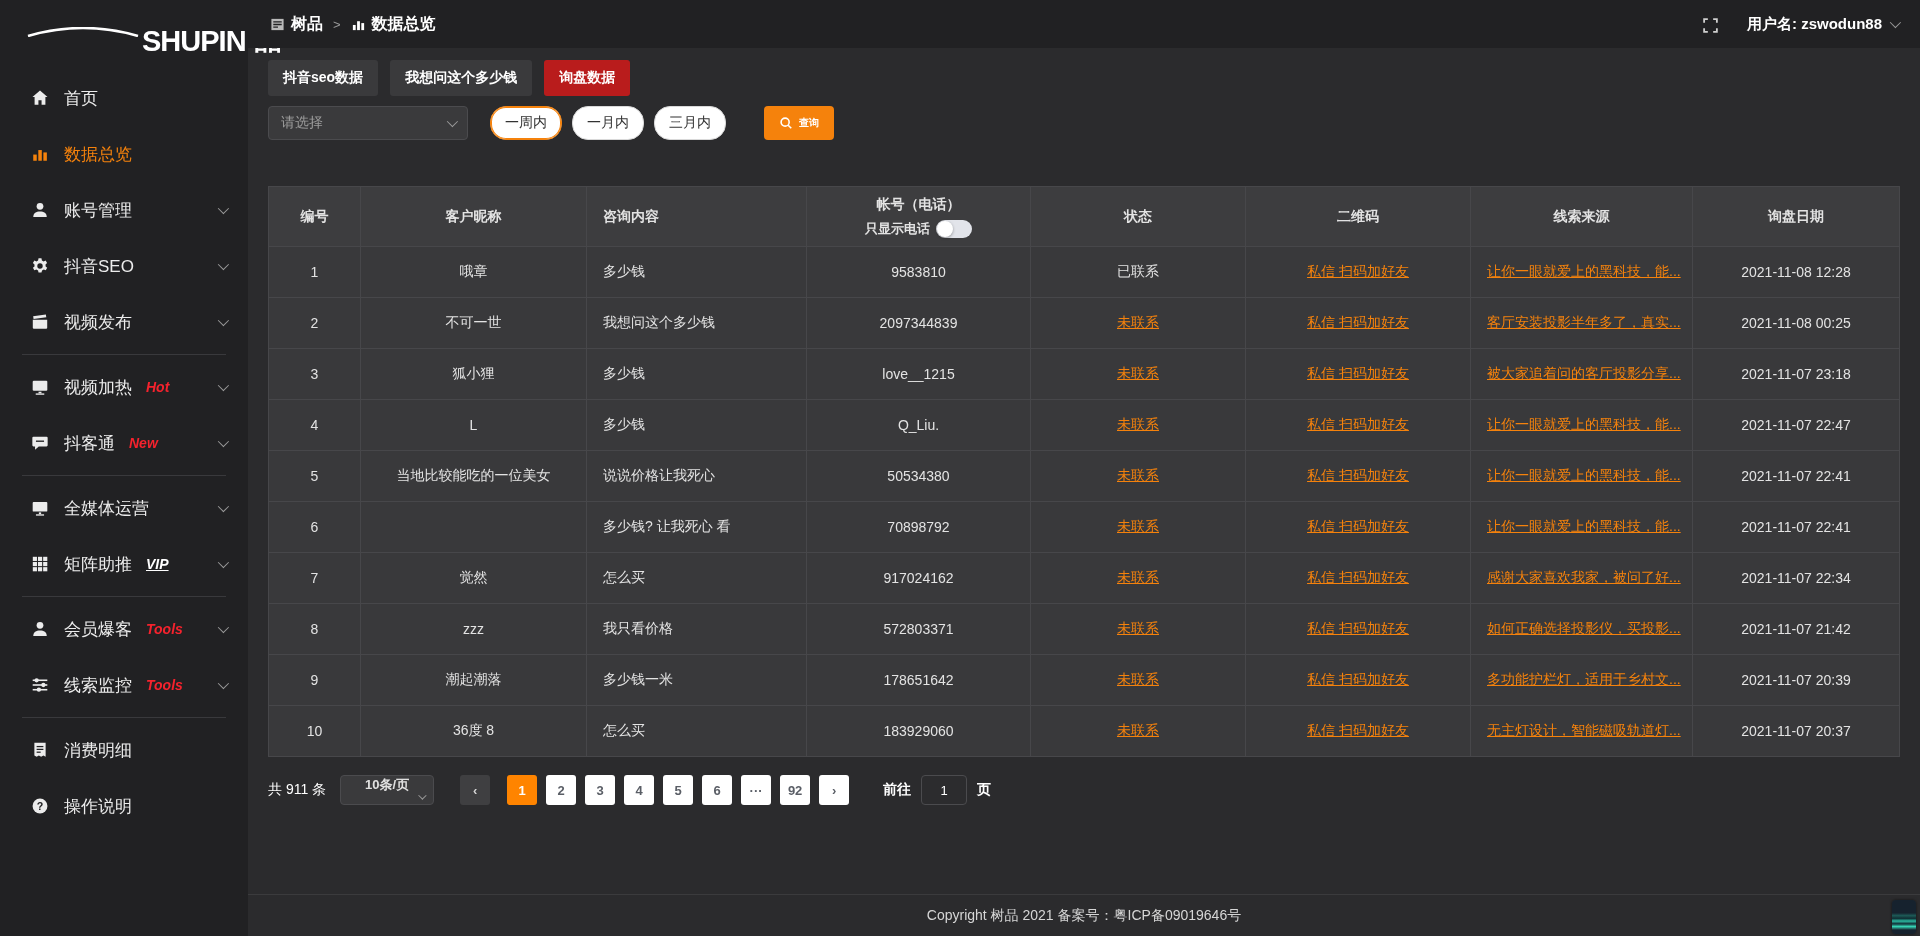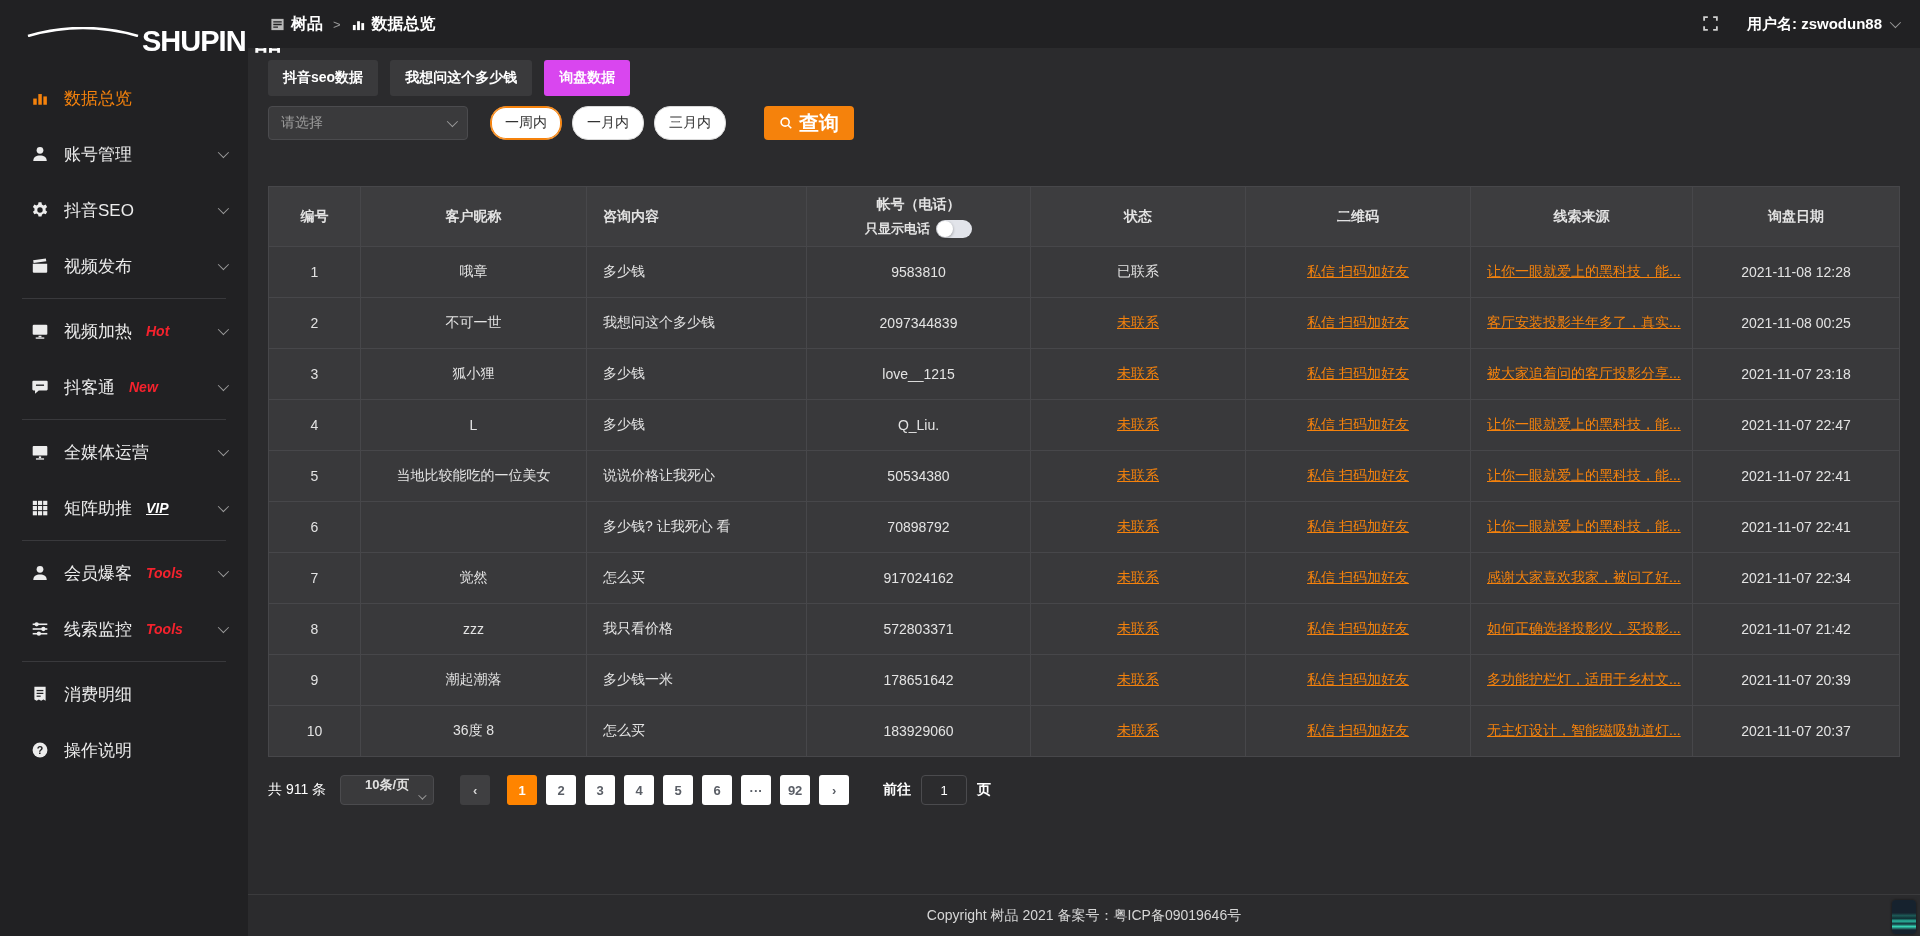--- a/index.html
+++ b/index.html
@@ -22,37 +22,37 @@
   .side-item .chev { margin-left:auto; }
   .side-divider { height:1px; background:#39393c; margin:4px 22px; }
   .chev { width:8px; height:8px; border-right:1.5px solid #9a9a9a; border-bottom:1.5px solid #9a9a9a; transform:rotate(45deg) translateY(-2px); display:inline-block; }
 
   
   .main { flex:1; display:flex; flex-direction:column; height:100%; min-width:0; }
   .topbar { height:48px; background:#212123; display:flex; align-items:center; padding:0 22px; }
   .bc-icon { margin-right:6px; display:flex; }
   .bc-label { color:#fff; font-size:16px; font-weight:bold; }
   .bc-sep { color:#9a9a9a; margin:0 10px; font-size:13px; }
-  .top-right { margin-left:auto; display:flex; align-items:flex-start; gap:28px; }
+  .top-right { margin-left:auto; display:flex; align-items:flex-end; gap:28px; }
   .fs-btn { display:flex; cursor:pointer; }
   .user-menu { color:#fff; font-size:15px; font-weight:bold; display:flex; align-items:center; gap:8px; cursor:pointer; }
 
   .content { flex:1; padding:12px 20px 0; }
 
   .tabs-row { display:flex; gap:12px; margin:0 0 10px; }
   .tab { border:none; background:#3a3a3c; color:#fff; font-size:14px; font-weight:bold; height:36px; padding:0 15px; border-radius:3px; cursor:pointer; font-family:inherit; }
-  .tab.active { background:#d946ef; }
+  .tab.active { background:#b91c1c; }
 
   .filter-row { display:flex; align-items:center; margin-bottom:46px; }
   .select { width:200px; height:34px; background:#3a3a3c; border:1px solid #4b4b4e; border-radius:4px; color:#9c9c9c; font-size:14px; display:flex; align-items:center; padding:0 12px; cursor:pointer; }
   .select .chev { margin-left:auto; }
   .periods { display:flex; gap:10px; margin-left:22px; }
   .pbtn { height:34px; padding:0 14px; background:#fff; border:1px solid #d9d9d9; border-radius:16px; color:#333; font-size:14px; cursor:pointer; font-family:inherit; }
   .pbtn.sel { border:1px solid #f5820c; box-shadow:inset 0 0 0 1px #f5820c; }
-  .query-btn { height:34px; padding:0 15px; margin-left:38px; background:#f5820c; border:none; border-radius:4px; color:#fff; font-size:20px; font-weight:bold; display:flex; align-items:center; gap:6px; cursor:pointer; font-family:inherit; }
+  .query-btn { height:34px; padding:0 15px; margin-left:38px; background:#f5820c; border:none; border-radius:4px; color:#fff; font-size:10px; font-weight:bold; display:flex; align-items:center; gap:6px; cursor:pointer; font-family:inherit; }
 
   
   table { width:100%; border-collapse:collapse; table-layout:fixed; background:#39393b; }
   th, td { border:1px solid #47474a; font-size:14px; text-align:center; height:51px; padding:0 10px; color:#e3e3e3; overflow:hidden; white-space:nowrap; text-overflow:ellipsis; }
   thead th { height:60px; background:#3d3d3f; font-weight:bold; }
   .al { text-align:left; padding-left:16px; }
   .orange { color:#f5820c;text-decoration:underline; }
   .linkish { cursor:pointer; }
   .ph-line2 { display:flex; align-items:center; justify-content:center; font-size:13px; margin-top:6px; font-weight:bold; }
   .switch { width:36px; height:18px; background:#e2e4ea; border-radius:9px; position:relative; display:inline-block; margin-left:6px; cursor:pointer; }
@@ -81,20 +81,28 @@
   <div class="logo">
     <div class="logo-block">
       <svg class="logo-arc" width="118" height="10" viewBox="0 0 118 10">
           <path d="M4 9 Q59 -7 114 9" stroke="#fff" stroke-width="2.6" fill="none"></path>
         </svg>
       <span class="logo-en">SHUPIN</span>
     </div>
     <span class="logo-cn">树品</span>
   </div>
   <nav class="side-menu" id="side-menu">
+      <div class="side-item">
+        <span class="s-icon">
+          <svg width="18" height="18" viewBox="0 0 16 16" fill="currentColor">
+            <path d="M8 1.3l6.7 5.9h-1.9V14H9.4v-3.9H6.6V14H3.2V7.2H1.3z"></path>
+          </svg>
+        </span>
+        <span>首页</span>
+      </div>
       <div class="side-item active">
         <span class="s-icon">
           <svg width="18" height="18" viewBox="0 0 16 16" fill="currentColor">
             <rect x="2" y="8.5" width="3.1" height="5.5"></rect>
             <rect x="6.5" y="4.5" width="3.1" height="9.5"></rect>
             <rect x="11" y="6.6" width="3.1" height="7.4"></rect>
           </svg>
         </span>
         <span>数据总览</span>
       </div>

